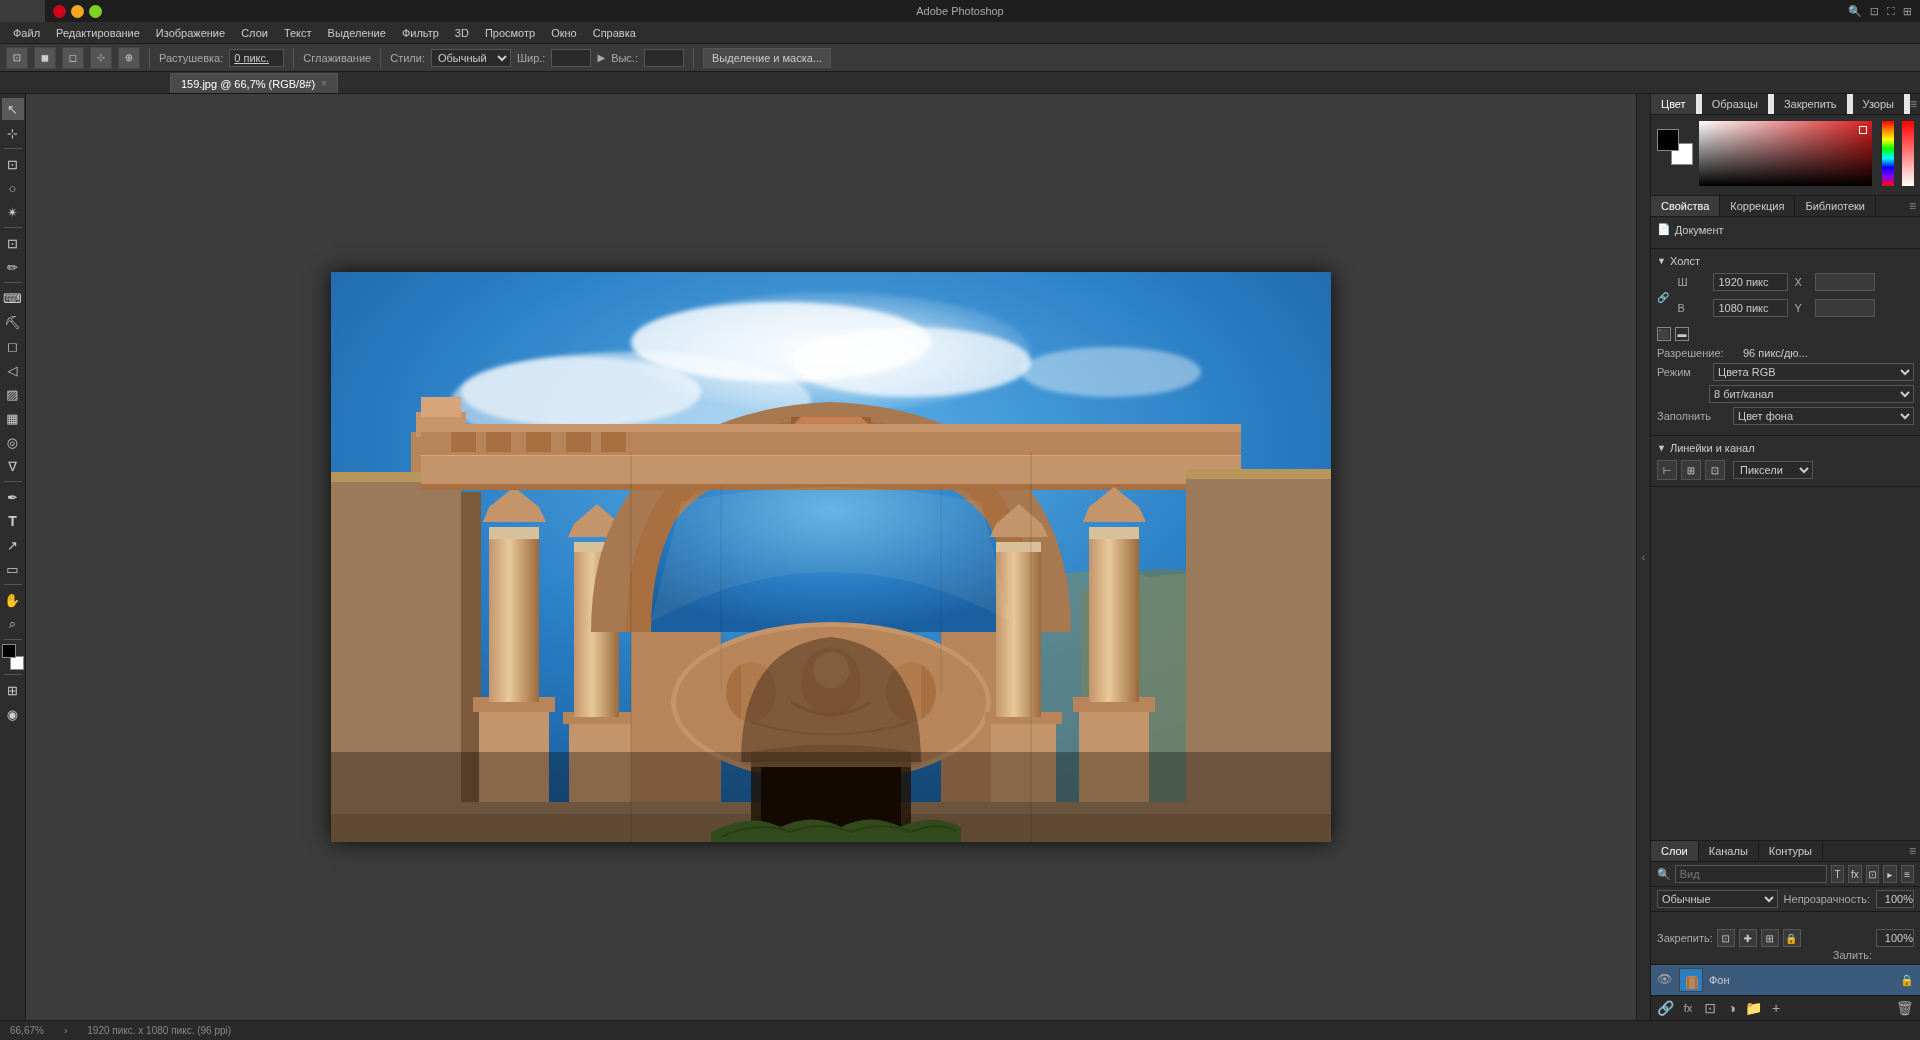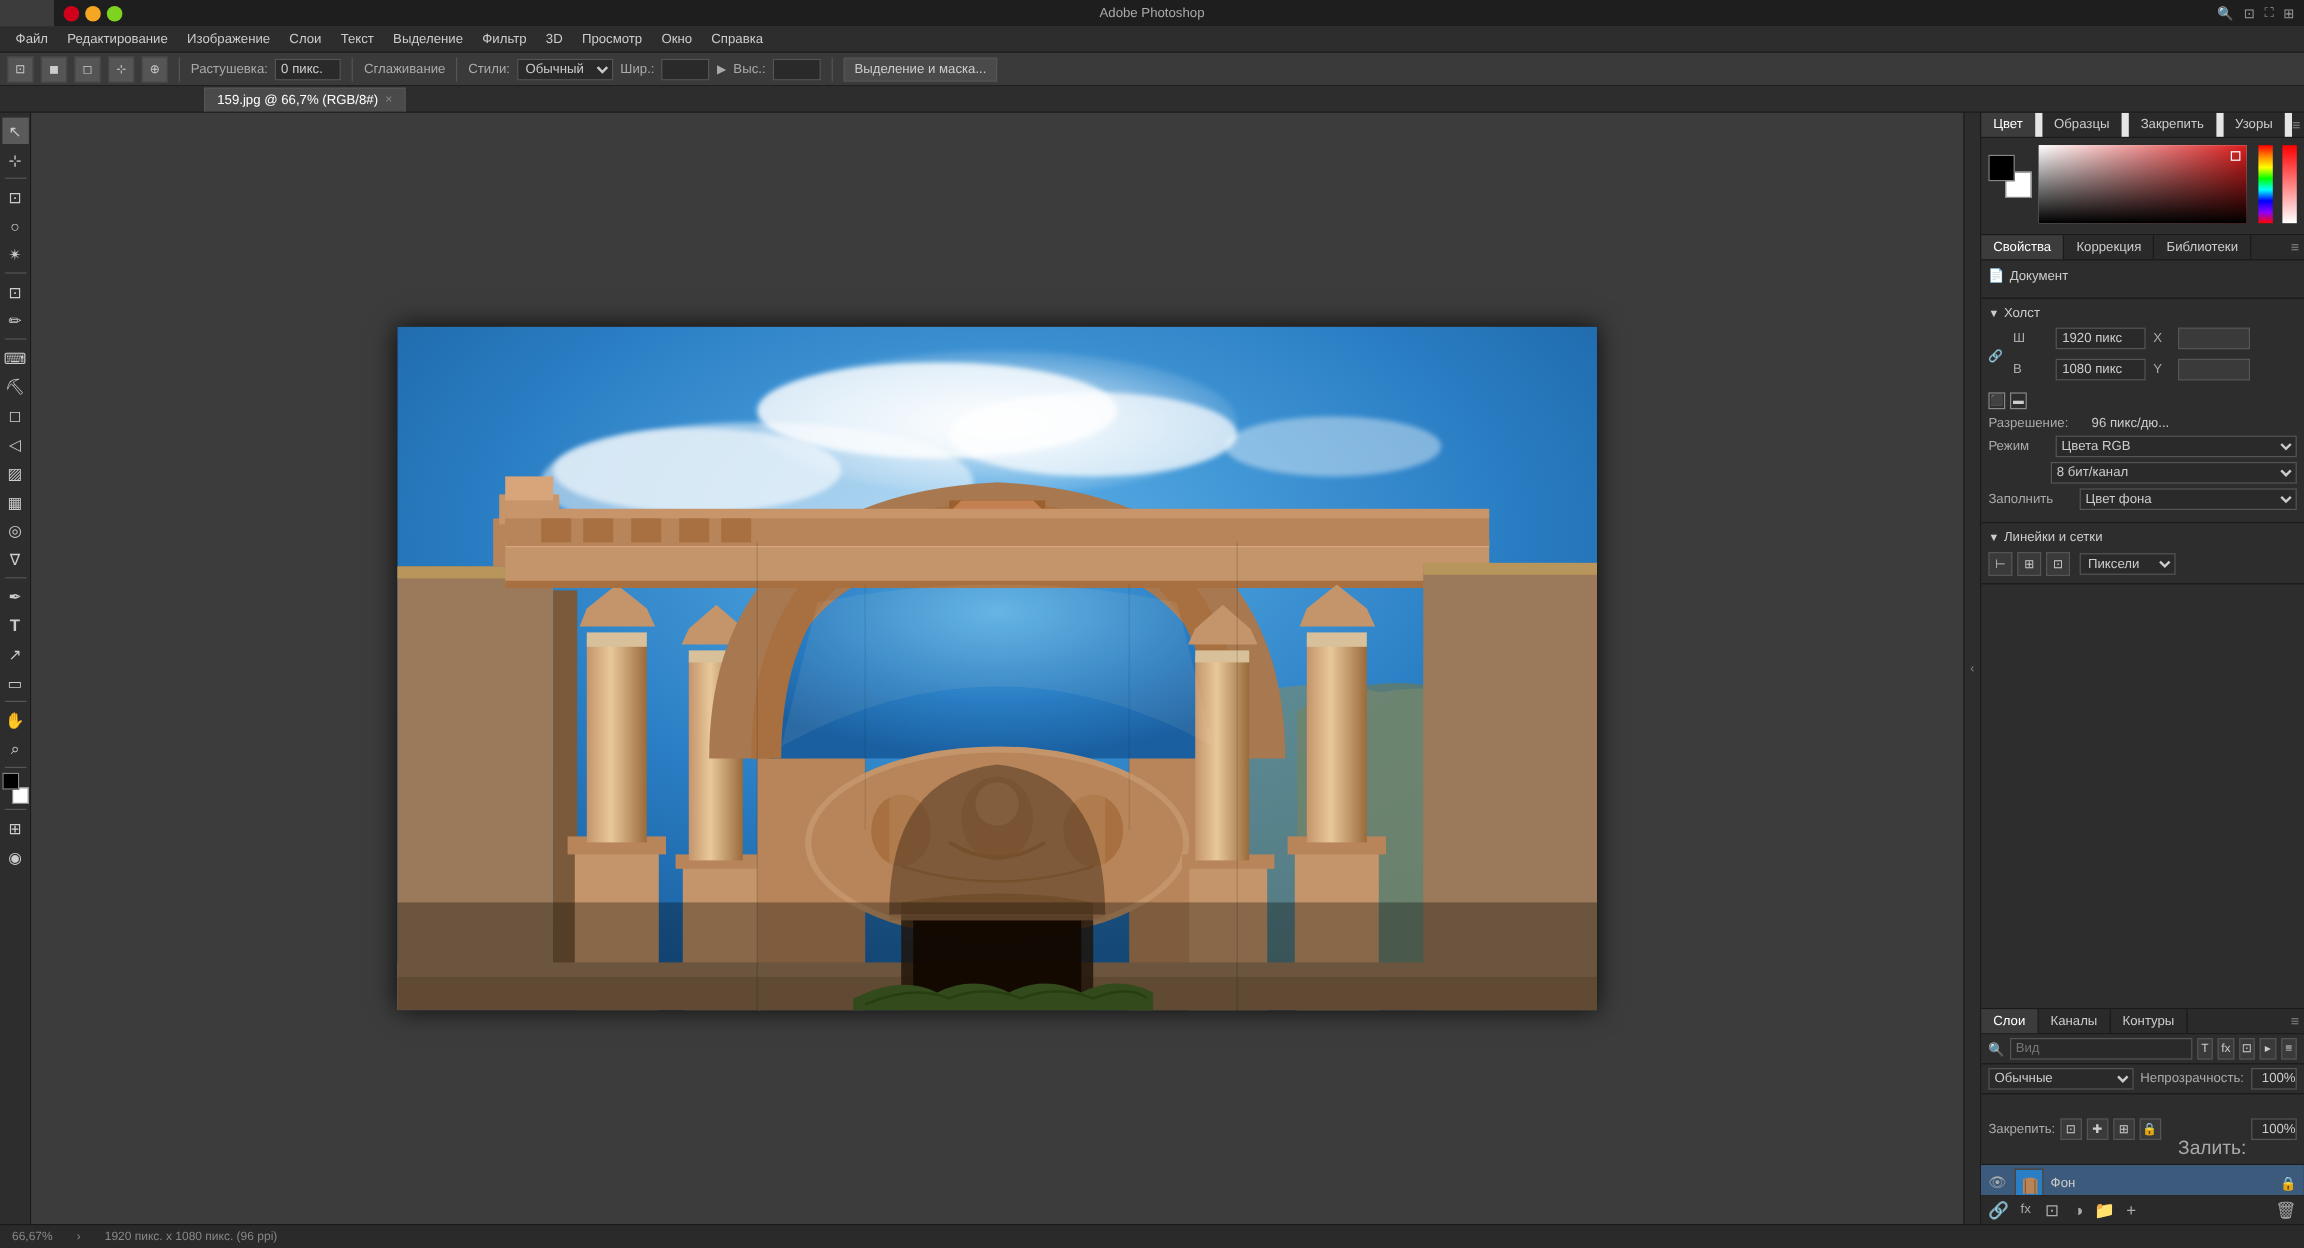--- a/index.html
+++ b/index.html
@@ -471,21 +471,21 @@
     .lock-btn {
       width: 18px; height: 18px;
       background: #3a3a3a;
       border: 1px solid #555;
       color: #ccc;
       font-size: 10px;
       cursor: pointer;
       display: flex; align-items: center; justify-content: center;
     }
     .fill-label {
-      font-size: 16px;
+      font-size: 11px;
       color: #aaa;
       margin-left: auto;
       margin-top: 34px;
     }
     .fill-input {
       width: 38px;
       height: 18px;
       background: #2a2a2a;
       border: 1px solid #555;
       color: #ccc;
@@ -613,21 +613,21 @@
 </div>
 
 <div id="options-bar">
   <div class="opt-icon">⊡</div>
   <div class="opt-icon">◼</div>
   <div class="opt-icon">◻</div>
   <div class="opt-icon">⊹</div>
   <div class="opt-icon">⊕</div>
   <div class="opt-separator"></div>
   <span class="opt-label">Растушевка:</span>
-  <input class="opt-input" value="0 пикс." style="width: 55px;">
+  <input class="opt-input" value="0 пикс." style="width: 55px; text-decoration: underline;">
   <div class="opt-separator"></div>
   <span class="opt-label">Сглаживание</span>
   <div class="opt-separator"></div>
   <span class="opt-label">Стили:</span>
   <select class="opt-select" style="width:80px;">
     <option>Обычный</option>
   </select>
   <span class="opt-label">Шир.:</span>
   <input class="opt-input" style="width: 40px;">
   <span class="opt-label" style="font-size:10px;">▶</span>
@@ -931,21 +931,21 @@
           <span class="prop-label" style="width:70px;">Заполнить</span>
           <select class="prop-select">
             <option>Цвет фона</option>
           </select>
         </div>
       </div>
 
       <div class="panel-section">
         <div class="panel-section-header">
           <span class="arrow">▼</span>
-          <span>Линейки и сетки</span>
+          <span>Линейки и канал</span>
         </div>
         <div class="grid-icons">
           <div class="grid-icon">⊢</div>
           <div class="grid-icon">⊞</div>
           <div class="grid-icon">⊡</div>
           <select class="opt-select" style="margin-left:4px;width:80px;">
             <option>Пиксели</option>
           </select>
         </div>
       </div>

